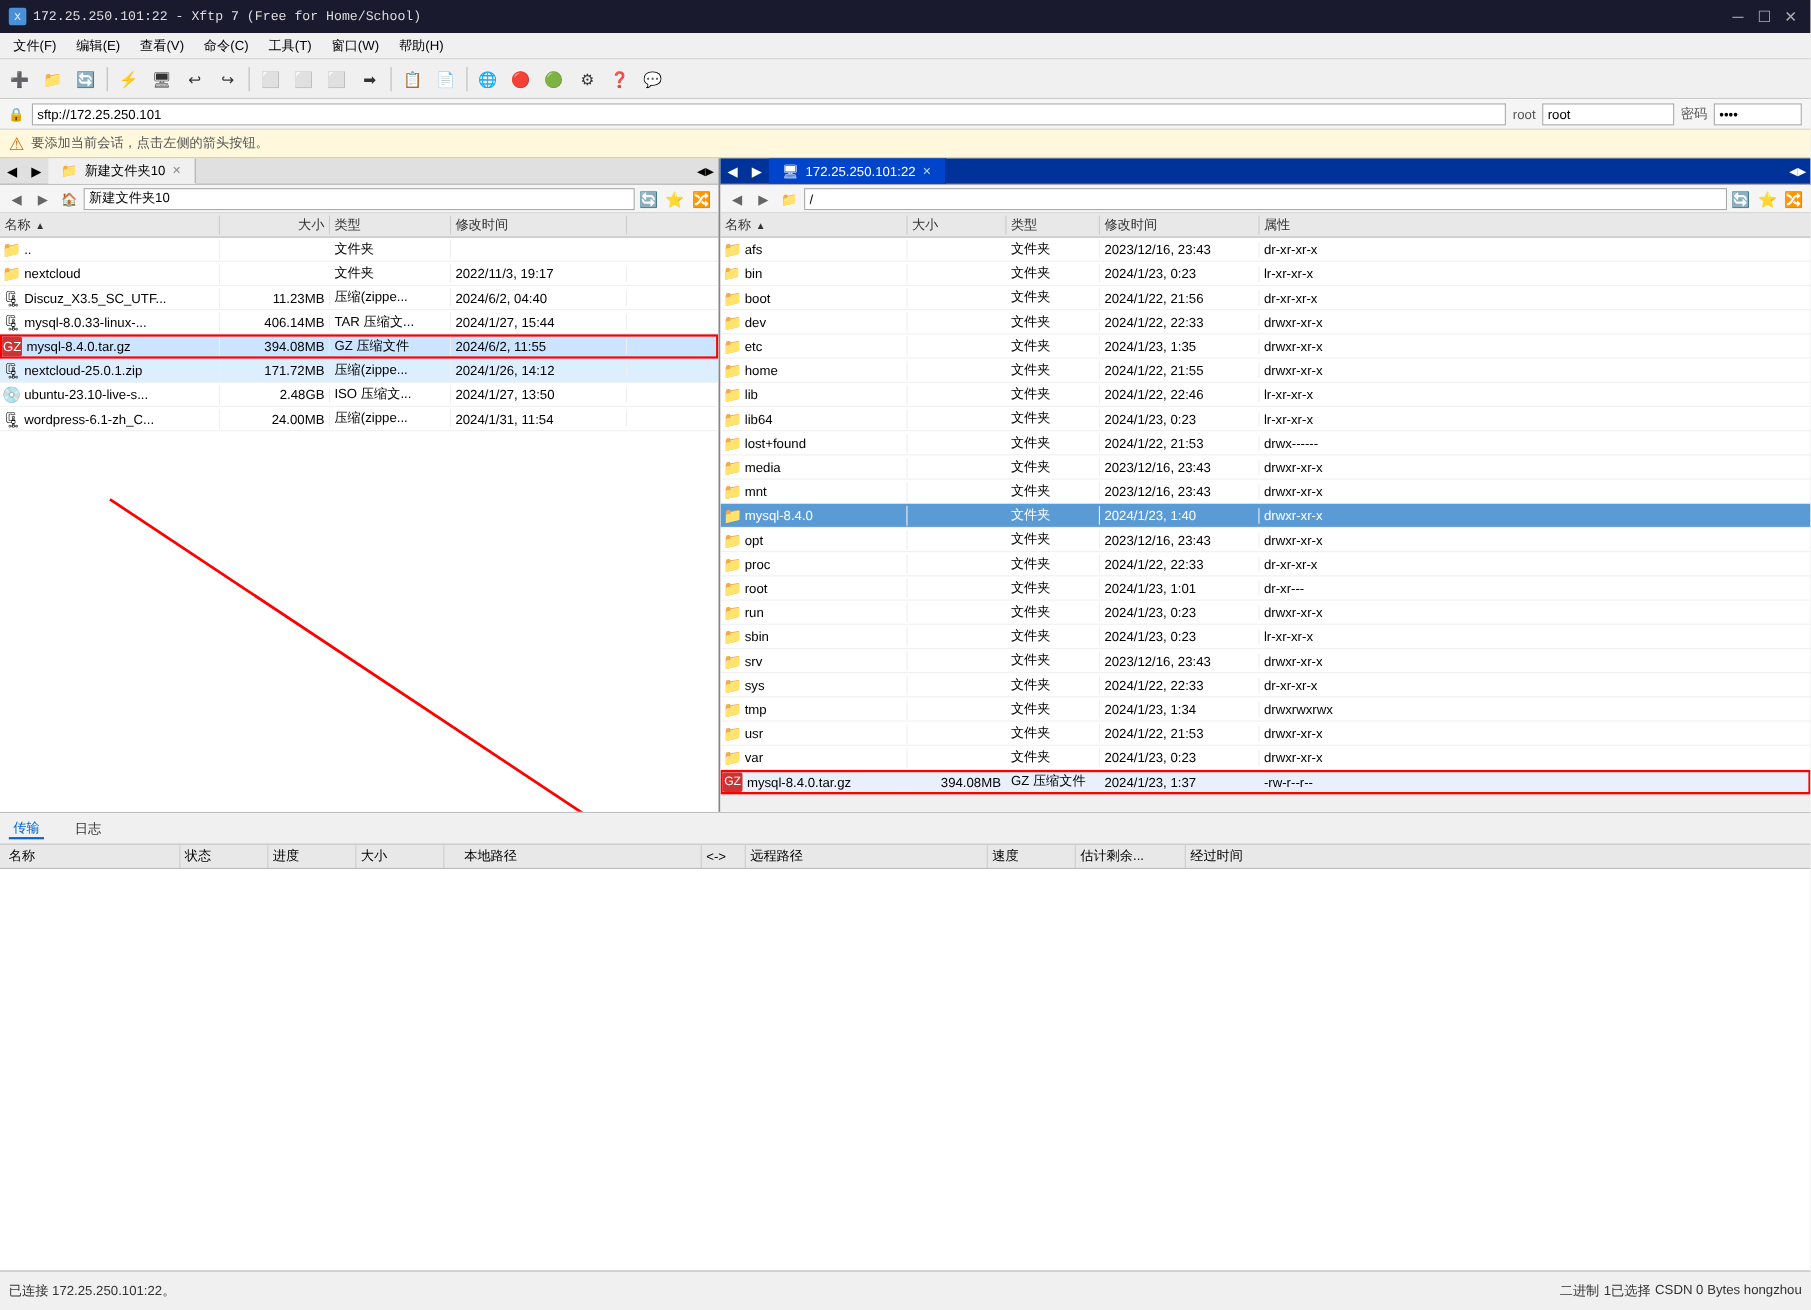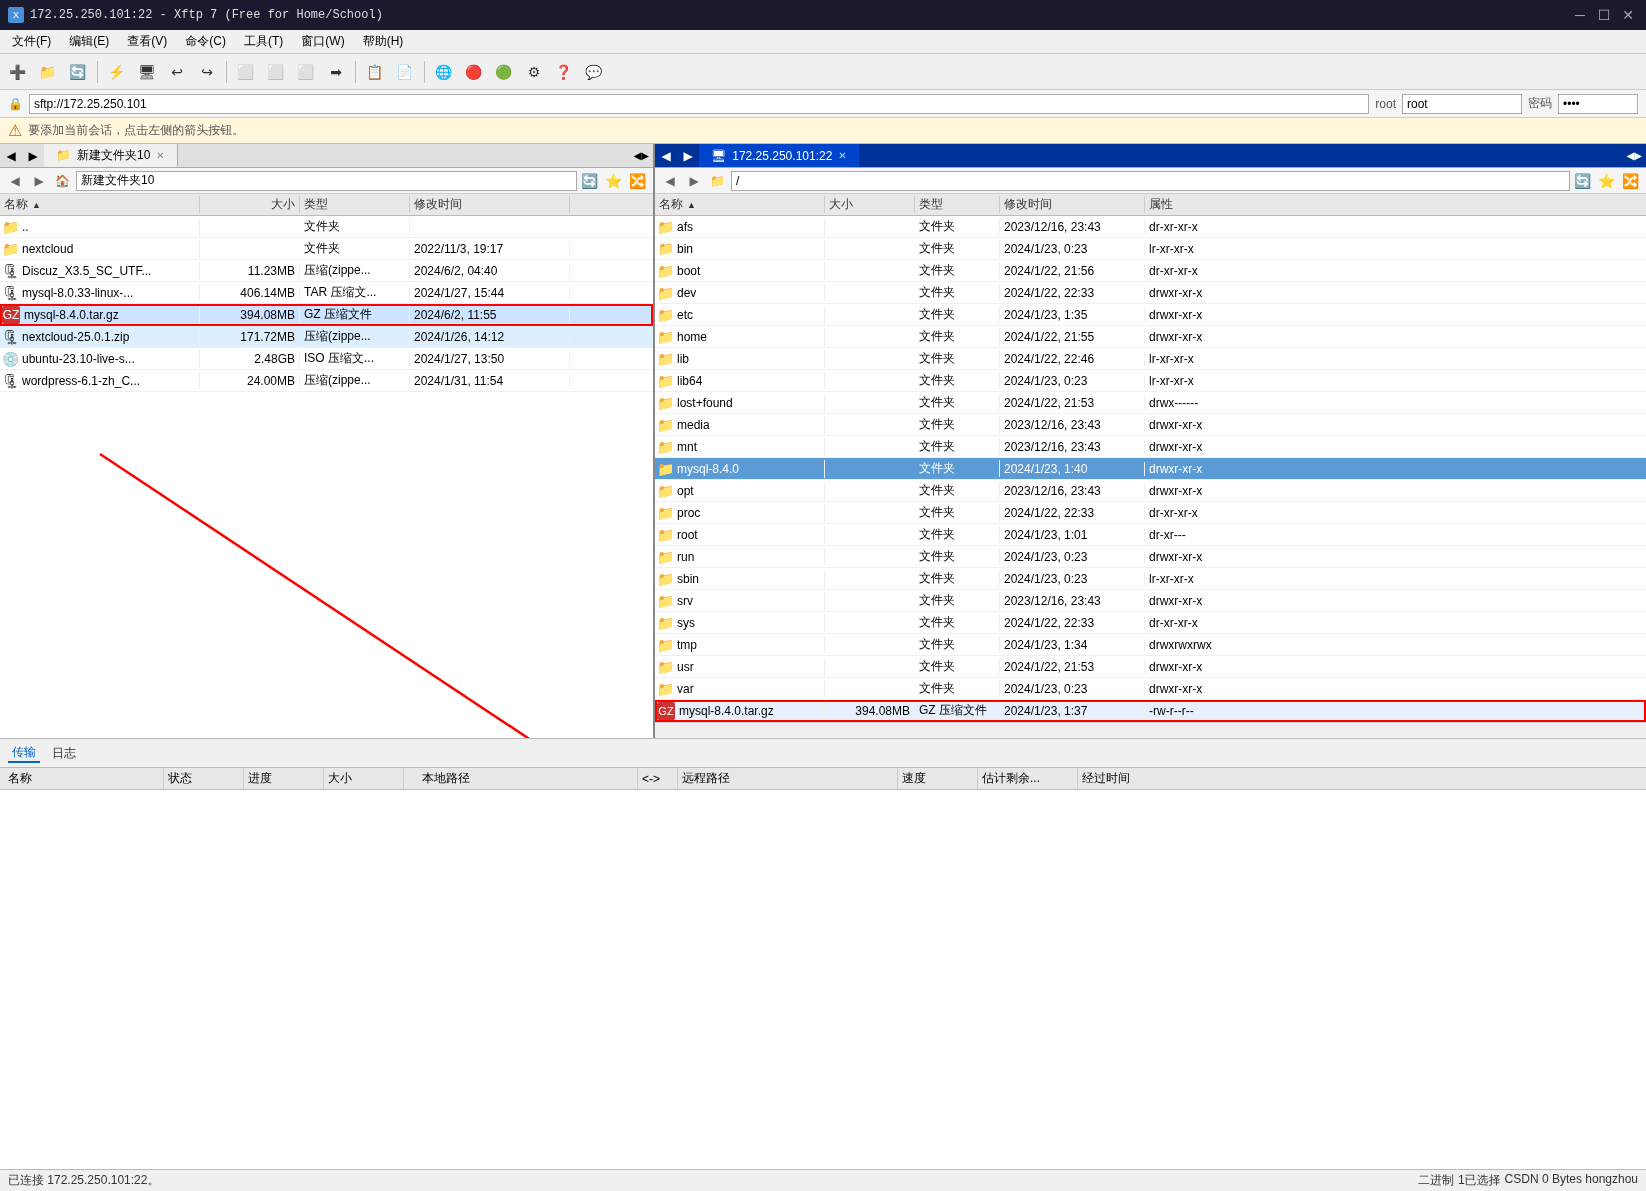--- a/index.html
+++ b/index.html
@@ -160,41 +160,41 @@
 
     
     .transfer-area {
       height: 30px;
       background: #f0f0f0;
       border-top: 1px solid #bbb;
       border-bottom: 1px solid #bbb;
       display: flex;
       align-items: center;
       padding: 0 8px;
-      gap: 8px;
+      gap: 24px;
     }
     .transfer-tab { cursor: pointer; font-size: 12px; color: #333; padding: 0 4px; }
     .transfer-tab.active { border-bottom: 2px solid #0066cc; color: #0066cc; }
 
     
     .transfer-header {
       background: #e8e8e8;
       height: 22px;
       display: flex;
       align-items: center;
       border-bottom: 1px solid #bbb;
       padding: 0 4px;
     }
     .t-col { border-right: 1px solid #ccc; padding: 0 4px; height: 100%; display: flex; align-items: center; }
 
     
     .status-bar {
       background: #f0f0f0;
       border-top: 1px solid #bbb;
-      height: 22px;
+      height: 36px;
       display: flex;
       align-items: center;
       padding: 0 8px;
       justify-content: space-between;
       font-size: 11px;
       color: #333;
     }
     .status-left { display: flex; gap: 8px; }
     .status-right { display: flex; gap: 4px; }
 

